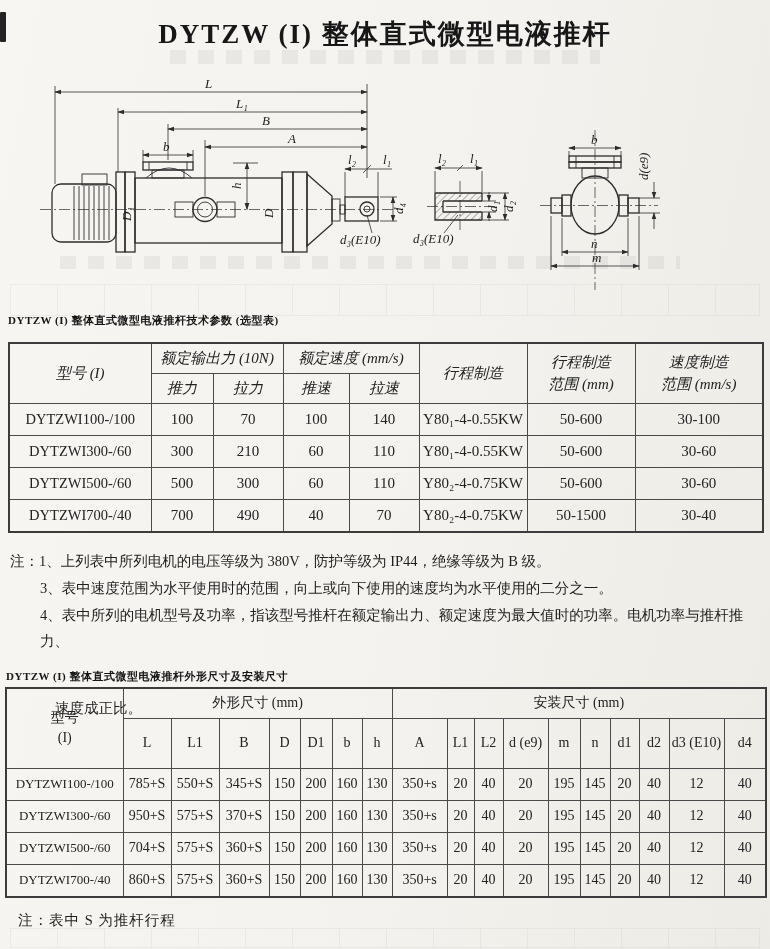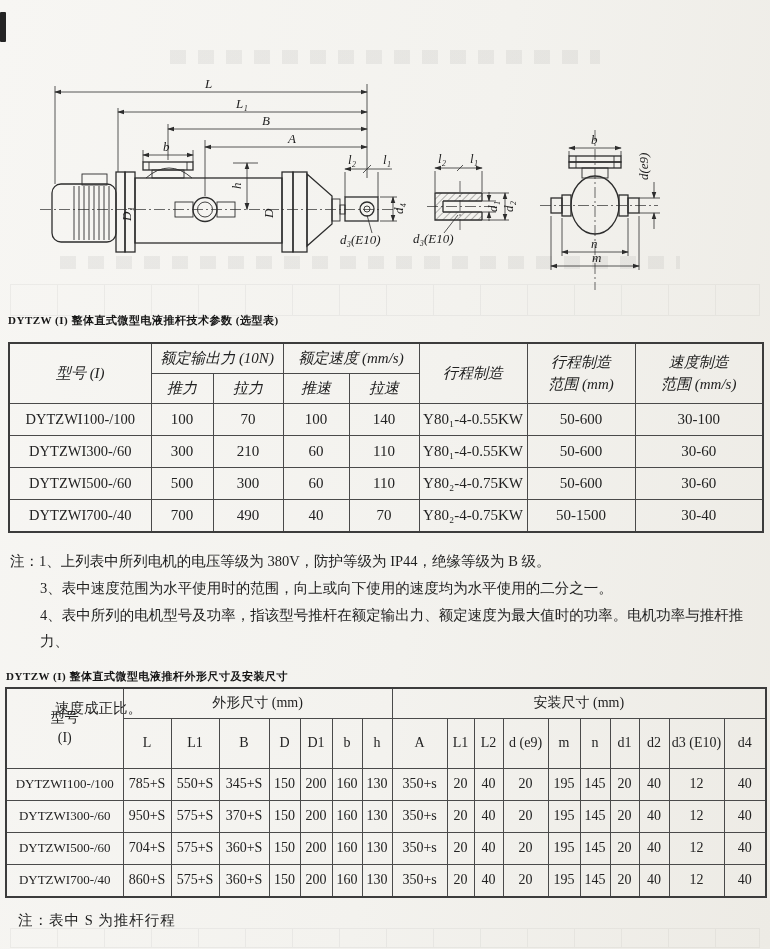--- a/index.html
+++ b/index.html
@@ -47,20 +47,21 @@
 <body>
 
 <div class="page">
 
   <div class="corner-mark"></div>
   <div class="bleed bleed-rows" style="top:50px;left:170px;width:430px;height:14px;"></div>
   <div class="bleed bleed-rows" style="top:256px;left:60px;width:620px;height:13px;"></div>
   <div class="bleed bleed-table" style="top:284px;left:10px;width:748px;height:30px;"></div>
   <div class="bleed bleed-table" style="top:928px;left:10px;width:748px;height:18px;"></div>
 
+  <div class="title">DYTZW (I) 整体直式微型电液推杆</div>
 
   <svg class="drawing" width="770" height="242" viewBox="0 0 770 242">
     <defs>
       <marker id="arr" markerWidth="9" markerHeight="8" refX="8" refY="4" orient="auto-start-reverse">
         <path d="M0,1 L9,4 L0,7 z" fill="#2d2d2d"></path>
       </marker>
       <pattern id="hatch" width="5" height="5" patternTransform="rotate(45)" patternUnits="userSpaceOnUse">
         <line x1="0" y1="0" x2="0" y2="5" stroke="#2d2d2d" stroke-width="0.7"></line>
       </pattern>
     </defs>

